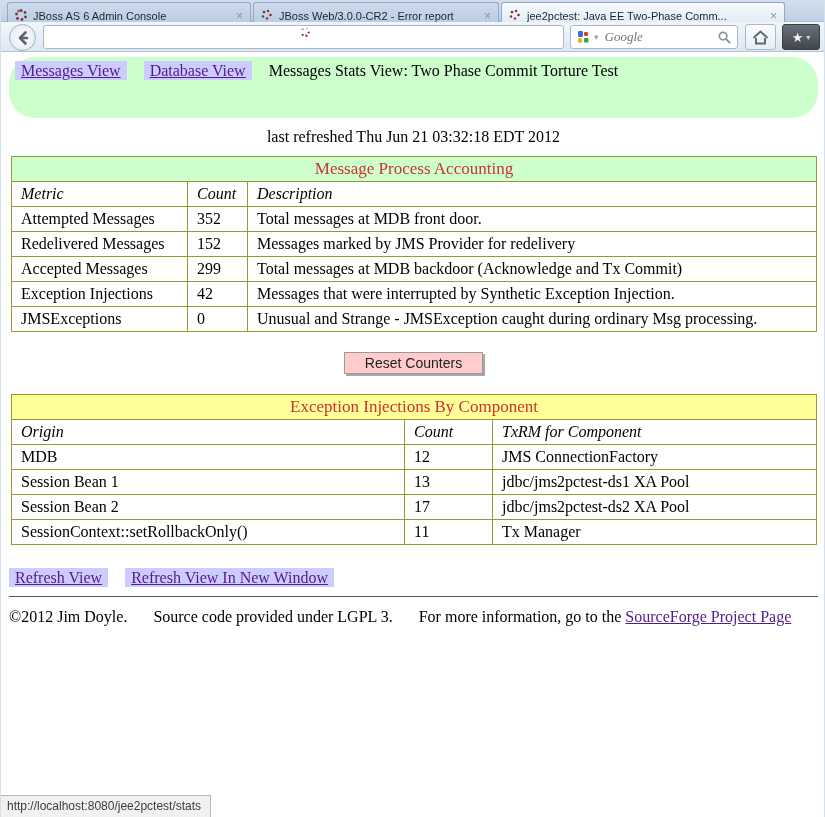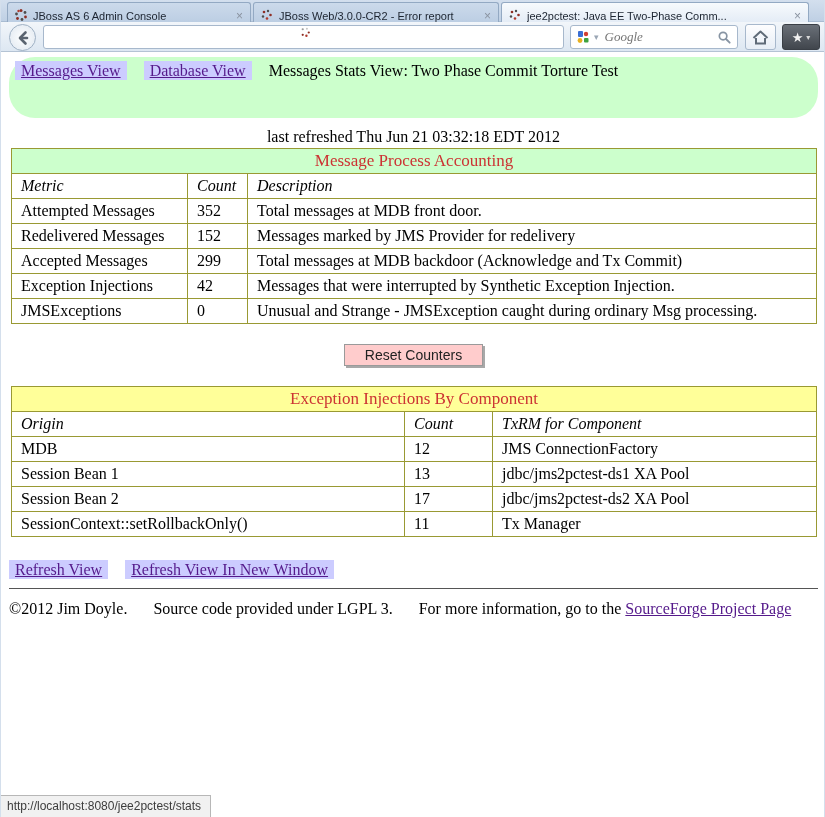--- a/index.html
+++ b/index.html
@@ -98,21 +98,21 @@
   }
   .navlink, .footlink {
     font-family:"Liberation Serif", serif;
     background:#ccccff; color:#551a8b; text-decoration:underline;
     padding:1px 6px; margin-right:13px; font-size:16px; cursor:pointer;
   }
   .header-title { font-size:16px; color:#000; }
   .refreshed { text-align:center; margin-top:10px; font-size:16px; }
 
   table.stats {
-    margin-top:2px; margin-left:2px;
+    margin-top:10px; margin-left:2px;
     width:806px; border-collapse:collapse;
     border:1px solid #999933; font-size:16px;
   }
   table.stats td, table.stats th {
     border:1px solid #999933; padding:3px 9px; text-align:left;
     font-weight:normal;
   }
   .tbl-title {
     text-align:center !important; color:#cc3333; font-size:17px;
     padding:2px !important;
@@ -171,21 +171,21 @@
           <circle cx="8" cy="3" r="1.2" fill="#4d4d4d"></circle>
         <circle cx="10.5" cy="7" r="1.3" fill="#8f2e24"></circle>
           <circle cx="7" cy="10.5" r="1.3" fill="#b0392c"></circle>
         <circle cx="3" cy="8.5" r="1.2" fill="#4d4d4d"></circle>
       </svg>
     </span>
     <span class="tab-title">JBoss Web/3.0.0-CR2 - Error report</span>
     <span class="tab-close">×</span>
   </div>
 
-  <div class="tab active" style="left:500px; width:308px;">
+  <div class="tab active" style="left:500px; width:284px;">
     <span>
       <svg width="14" height="14" viewBox="0 0 14 14">
         <circle cx="4" cy="4" r="1.3" fill="#8f2e24"></circle>
           <circle cx="8" cy="3" r="1.2" fill="#4d4d4d"></circle>
         <circle cx="10.5" cy="7" r="1.3" fill="#8f2e24"></circle>
           <circle cx="7" cy="10.5" r="1.3" fill="#b0392c"></circle>
         <circle cx="3" cy="8.5" r="1.2" fill="#4d4d4d"></circle>
       </svg>
     </span>
     <span class="tab-title">jee2pctest: Java EE Two-Phase Comm...</span>

